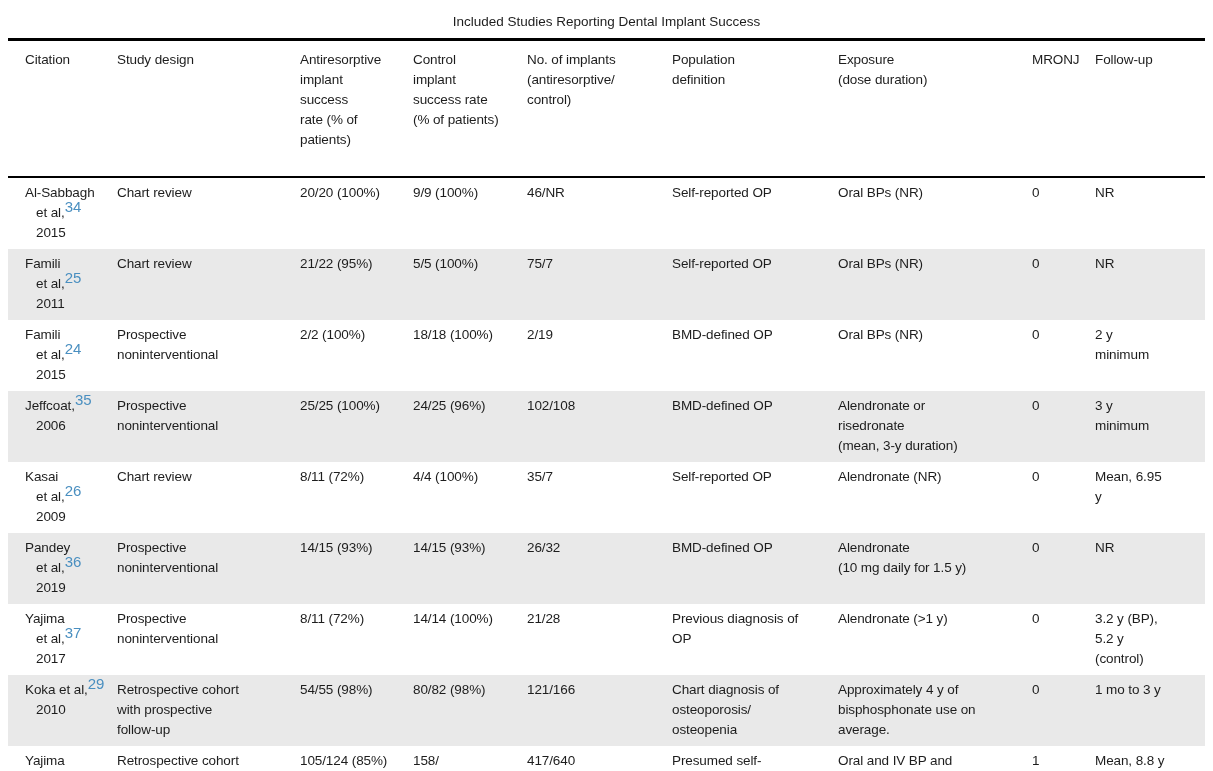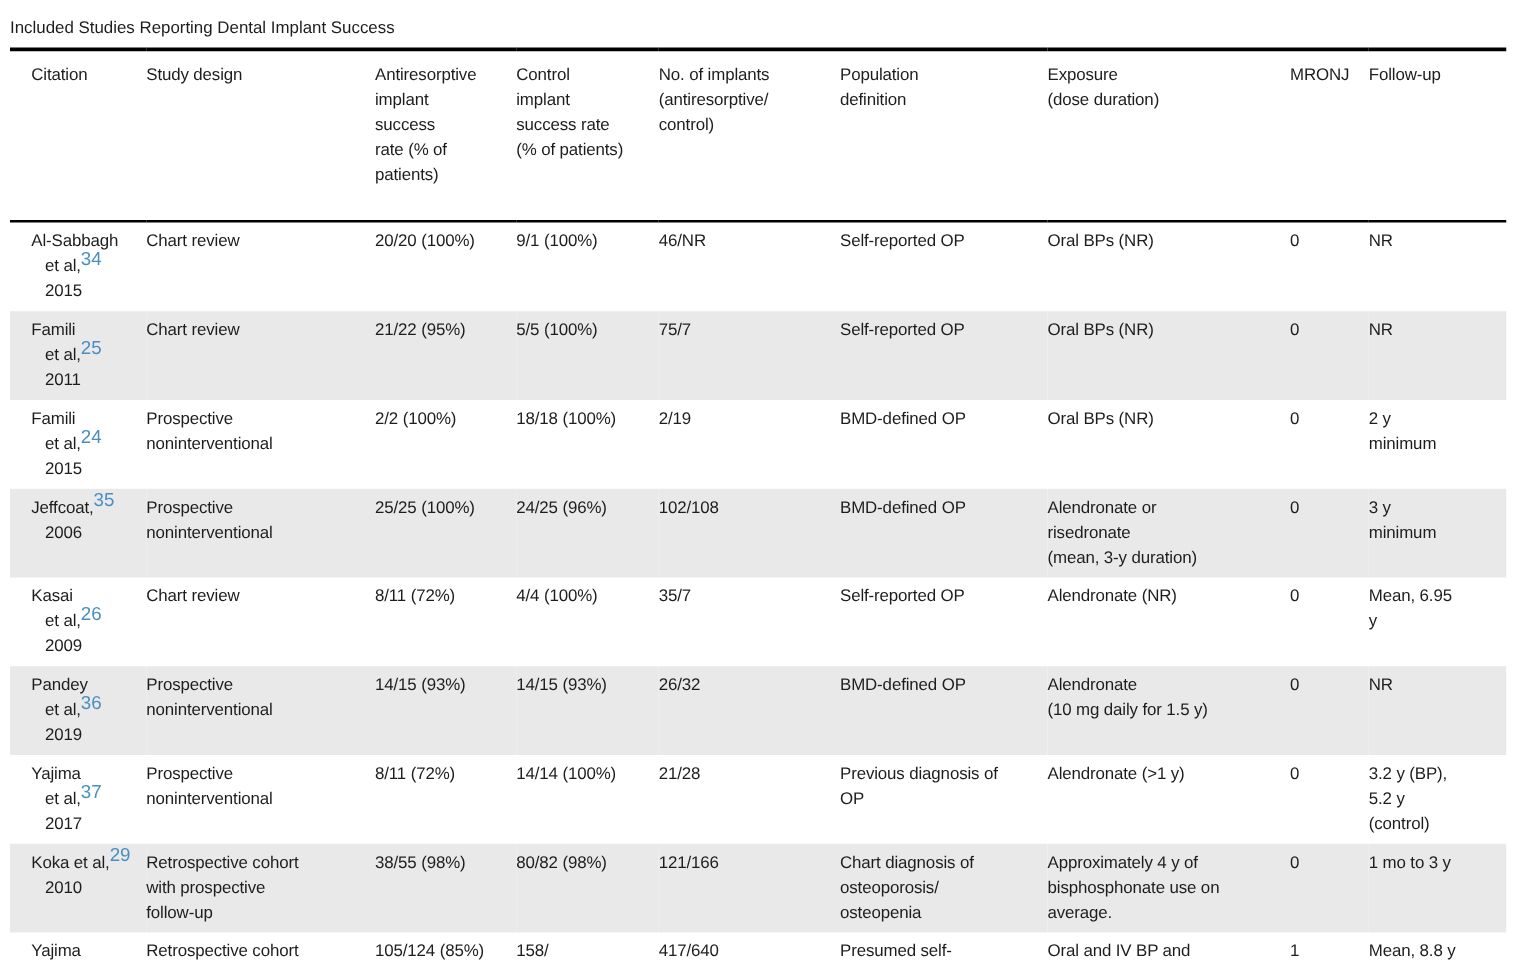--- a/index.html
+++ b/index.html
@@ -24,20 +24,21 @@
     font-size: 13.5px;
     font-weight: bold;
     color: var(--title-blue, #2a6eaa);
     line-height: 17px;
   }
   .table-title {
     font-size: 13.5px;
     line-height: 18px;
     margin-top: 3px;
     color: #1d1d1d;
+    text-align: center;
   }
   table.studies {
     border-collapse: collapse;
     table-layout: fixed;
     width: 1197px;
     margin-top: 7px;
     border-top: 3px solid #000;
     border-bottom: 3px solid #000;
   }
   table.studies th,
@@ -124,21 +125,21 @@
 (dose duration)</th>
         <th>MRONJ</th>
         <th>Follow-up</th>
       </tr>
     </thead>
     <tbody id="tbody">
         <tr>
           <td class="cite"><div class="cite-line"><span>Al-Sabbagh</span></div><div class="cite-line ind"><span>et al,</span><sup class="ref">34</sup></div><div class="cite-line ind"><span>2015</span></div></td>
           <td>Chart review</td>
           <td>20/20 (100%)</td>
-          <td>9/1 (100%)</td>
+          <td>9/9 (100%)</td>
           <td>46/NR</td>
           <td>Self-reported OP</td>
           <td>Oral BPs (NR)</td>
           <td>0</td>
           <td>NR</td>
         </tr>
         <tr class="shaded">
           <td class="cite"><div class="cite-line"><span>Famili</span></div><div class="cite-line ind"><span>et al,</span><sup class="ref">25</sup></div><div class="cite-line ind"><span>2011</span></div></td>
           <td>Chart review</td>
           <td>21/22 (95%)</td>
@@ -215,21 +216,21 @@
           <td>0</td>
           <td>3.2 y (BP),
 5.2 y
 (control)</td>
         </tr>
         <tr class="shaded">
           <td class="cite"><div class="cite-line"><span>Koka et al,</span><sup class="ref">29</sup></div><div class="cite-line ind"><span>2010</span></div></td>
           <td>Retrospective cohort
 with prospective
 follow-up</td>
-          <td>38/55 (98%)</td>
+          <td>54/55 (98%)</td>
           <td>80/82 (98%)</td>
           <td>121/166</td>
           <td>Chart diagnosis of
 osteoporosis/
 osteopenia</td>
           <td>Approximately 4 y of
 bisphosphonate use on
 average.</td>
           <td>0</td>
           <td>1 mo to 3 y</td>

